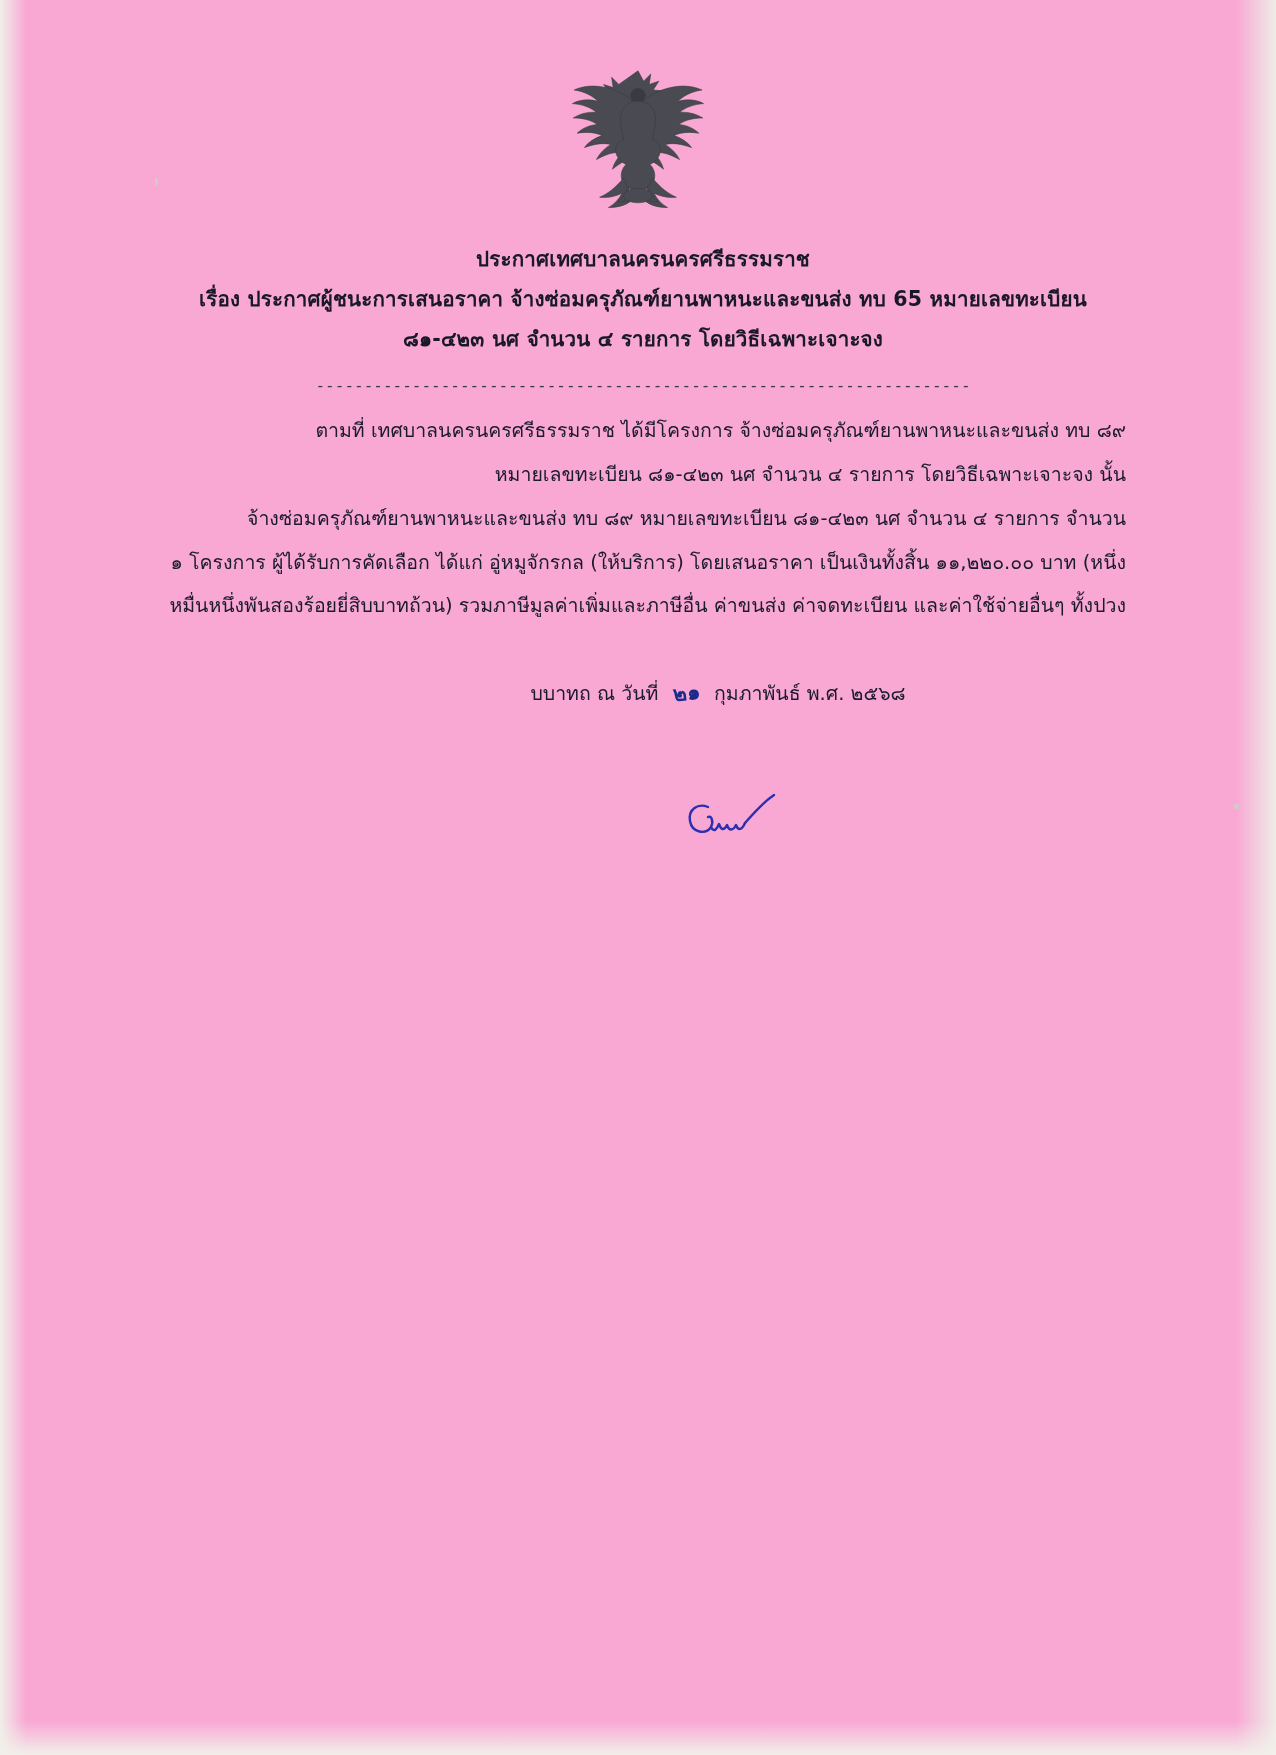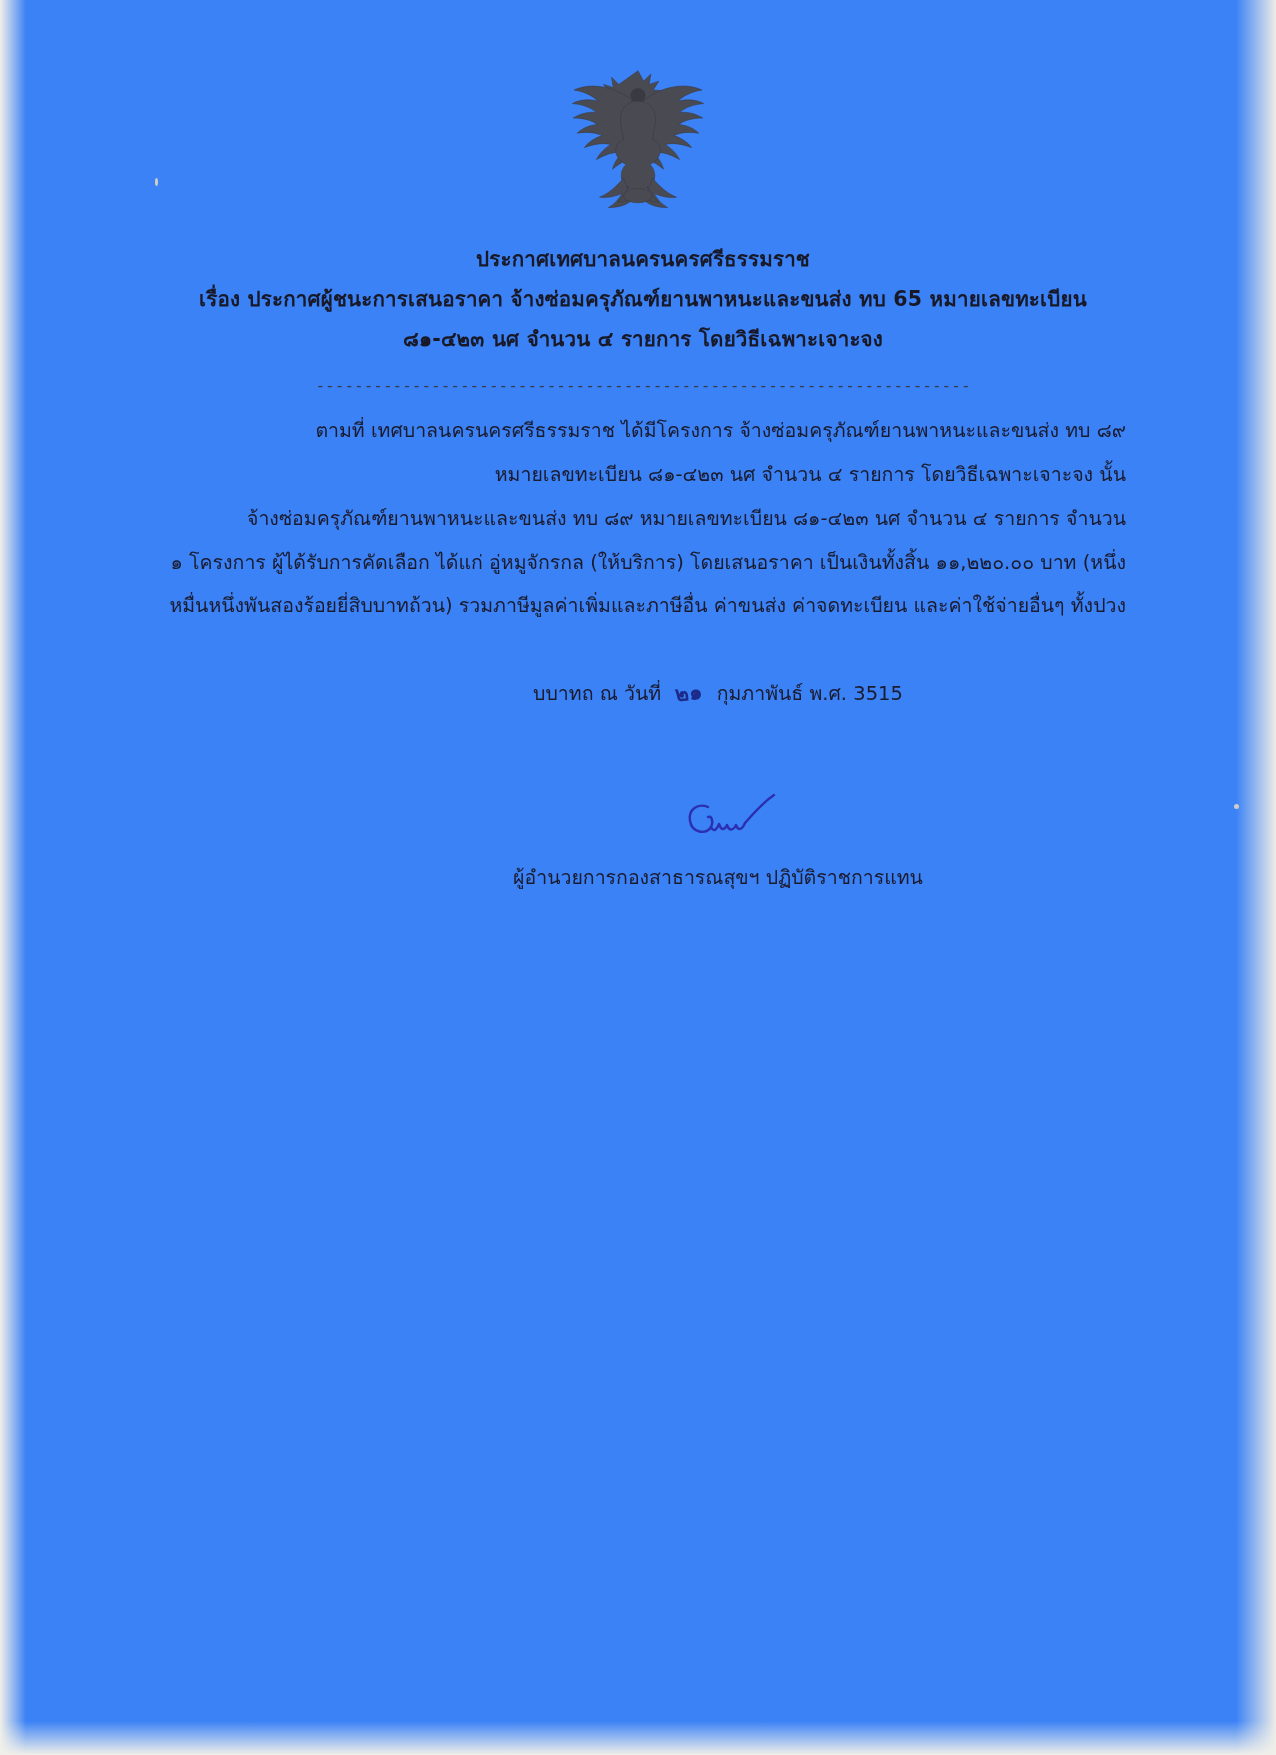--- a/index.html
+++ b/index.html
@@ -12,21 +12,21 @@
     height: 1755px;
     position: relative;
     font-family: "DejaVu Sans", "Liberation Sans", sans-serif;
     color: #1b1b2e;
     overflow: hidden;
   }
 
   .page {
     position: absolute;
     inset: 0;
-    background: #3b82f6;
+    background: #f9a8d4;
   }
 
   
   .scan-edge-left {
     position: absolute;
     left: 0; top: 0; bottom: 0;
     width: 26px;
     background: linear-gradient(to right, #f0efe9, rgba(255,255,255,0));
   }
   .scan-edge-right {
@@ -189,30 +189,29 @@
     <div class="divider">--------------------------------------------------------------------</div>
 
     <div class="body-block">
       <p class="para"><span class="indent"></span><span>ตามที่ เทศบาลนครนครศรีธรรมราช ได้มีโครงการ จ้างซ่อมครุภัณฑ์ยานพาหนะและขนส่ง ทบ ๘๙ หมายเลขทะเบียน ๘๑-๔๒๓ นศ จำนวน ๔ รายการ โดยวิธีเฉพาะเจาะจง  นั้น</span></p>
       <p class="para"><span class="indent"></span><span>จ้างซ่อมครุภัณฑ์ยานพาหนะและขนส่ง ทบ ๘๙ หมายเลขทะเบียน ๘๑-๔๒๓ นศ จำนวน ๔ รายการ จำนวน ๑ โครงการ ผู้ได้รับการคัดเลือก ได้แก่ อู่หมูจักรกล (ให้บริการ) โดยเสนอราคา เป็นเงินทั้งสิ้น ๑๑,๒๒๐.๐๐ บาท (หนึ่งหมื่นหนึ่งพันสองร้อยยี่สิบบาทถ้วน) รวมภาษีมูลค่าเพิ่มและภาษีอื่น ค่าขนส่ง ค่าจดทะเบียน และค่าใช้จ่ายอื่นๆ ทั้งปวง</span></p>
     </div>
 
     <div class="announce-date">
       <span>บบาทถ ณ วันที่</span>
       <span class="date-number">๒๑</span>
-      <span>กุมภาพันธ์ พ.ศ. 3515</span>
+      <span>กุมภาพันธ์ พ.ศ. ๒๕๖๘</span>
     </div>
 
     <div class="signature-area">
       <div class="sig-mark">
         <svg class="sig-svg" width="120" height="70" viewBox="0 0 120 70" xmlns="http://www.w3.org/2000/svg">
           <g fill="none" stroke="#2b2fb0" stroke-width="2.4" stroke-linecap="round" stroke-linejoin="round">
             <path d="M30 20 C20 16 10 22 12 34 C14 46 28 48 33 40 C36 34 33 28 30 30"></path>
             <path d="M33 40 c3 6 6 2 8 -3 2 6 5 7 8 1 2 6 6 6 9 0 2 6 6 5 9 -2"></path>
             <path d="M67 36 C74 28 84 16 96 8"></path>
           </g>
         </svg>
       </div>
-      <div class="sig-role1">ผู้อำนวยการกองสาธารณสุขฯ ปฏิบัติราชการแทน</div>
     </div>
 
   </div>
 </div>
 
 </body></html>

